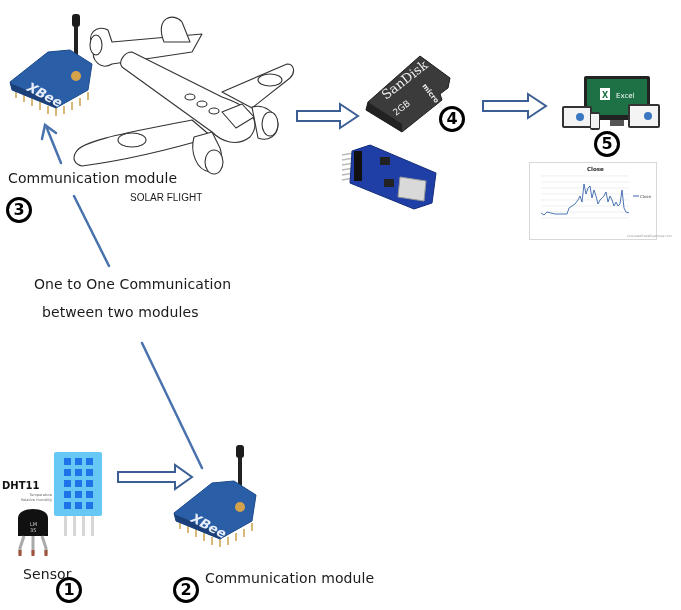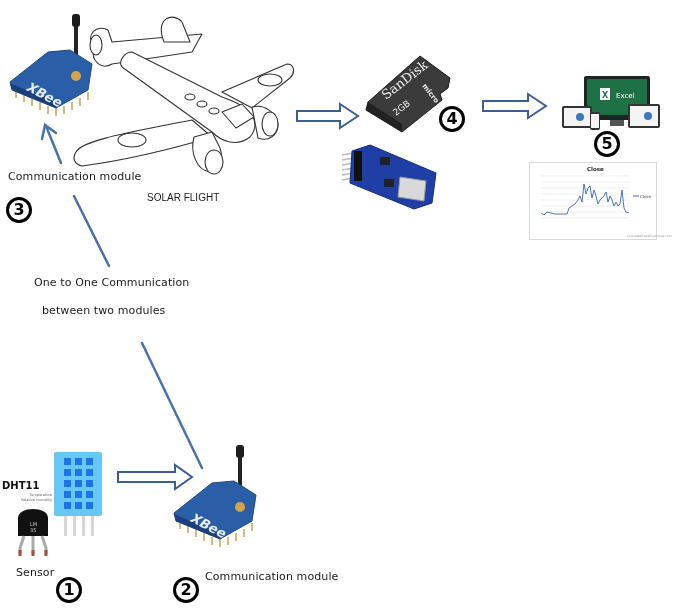--- a/index.html
+++ b/index.html
@@ -1,19 +1,19 @@
 <!DOCTYPE html>
 <html><head>
   <meta charset="utf-8">
   <style>
     html, body { margin:0; padding:0; background:#ffffff; }
     body { width:681px; height:610px; position:relative; overflow:hidden;
            font-family:"DejaVu Sans", sans-serif; color:#111; }
     .abs { position:absolute; }
-    .label { font-family:"DejaVu Sans", sans-serif; font-size:11px; color:#1a1a1a; white-space:nowrap; letter-spacing:0.1px; }
+    .label { font-family:"DejaVu Sans", sans-serif; font-size:14px; color:#1a1a1a; white-space:nowrap; letter-spacing:0.1px; }
     .label-sm { font-family:"Liberation Sans", sans-serif; font-size:10px; color:#1a1a1a; white-space:nowrap; }
     .num { position:absolute; width:26px; height:26px; border:3px solid #000; border-radius:50%;
            box-sizing:border-box; font-family:"DejaVu Sans", sans-serif; font-weight:bold;
            font-size:16px; line-height:20px; text-align:center; color:#000; background:#fff; }
     svg { position:absolute; overflow:visible; }
   </style>
 </head>
 <body>
 
 <svg width="681" height="610" style="left:0;top:0">
@@ -75,21 +75,21 @@
 
     <path d="M122,125 C118,140 124,158 138,160 C148,160 152,148 148,136 L140,120 Z"></path>
     <ellipse cx="142" cy="150" rx="9" ry="12"></ellipse>
     <path d="M180,95 C192,92 204,100 206,112 C206,124 196,130 186,126 Z"></path>
     <ellipse cx="198" cy="112" rx="8" ry="12"></ellipse>
   </g>
 </svg>
 
 <div class="abs label" style="left:8px;top:170px">Communication module</div>
 <div class="num" style="left:6px;top:197px">3</div>
-<div class="abs label-sm" style="left:147px;top:192px">SOLAR FLIGHT</div>
+<div class="abs label-sm" style="left:130px;top:192px">SOLAR FLIGHT</div>
 
 <svg width="70" height="30" style="left:296px;top:101px">
   <polygon points="1,10 44,10 44,3 62,15 44,27 44,20 1,20" fill="#fff" stroke="#3b5f95" stroke-width="2"></polygon>
 </svg>
 
 <svg width="100" height="85" style="left:360px;top:50px">
   <polygon points="8,52 60,6 90,28 88,38 80,44 82,50 42,82 6,60" fill="#3b3b3b" stroke="#1e1e1e"></polygon>
   <polygon points="6,60 8,52 42,74 42,82" fill="#222"></polygon>
   <text x="26" y="50" transform="rotate(-38 26 50)" font-family="DejaVu Serif, serif" font-size="13" fill="#eee">SanDisk</text>
   <text x="36" y="66" transform="rotate(-38 36 66)" font-family="DejaVu Sans, sans-serif" font-size="9" fill="#eee">2GB</text>
@@ -201,21 +201,21 @@
       <path d="M19,34 L19,52"></path>
       <path d="M28,34 L32,46 L32,52"></path>
   </g>
   <g stroke="#a0523d" stroke-width="3">
       <line x1="6" y1="48" x2="6" y2="54"></line>
       <line x1="19" y1="48" x2="19" y2="54"></line>
       <line x1="32" y1="48" x2="32" y2="54"></line>
     </g>
 </svg>
 
-<div class="abs label" style="left:16px;top:566px">Sensor</div>
+<div class="abs label" style="left:23px;top:566px">Sensor</div>
 <div class="num" style="left:56px;top:577px">1</div>
 
 <svg width="80" height="30" style="left:117px;top:462px">
   <polygon points="1,10 58,10 58,3 75,15 58,27 58,20 1,20" fill="#fff" stroke="#3b5f95" stroke-width="2"></polygon>
 </svg>
 
 <svg width="100" height="110" style="left:168px;top:443px">
   <rect x="68" y="2" width="8" height="13" rx="3" fill="#1c1c1c"></rect>
   <rect x="70" y="14" width="4" height="50" fill="#222"></rect>
   <g stroke="#c9a24a" stroke-width="1.5">

